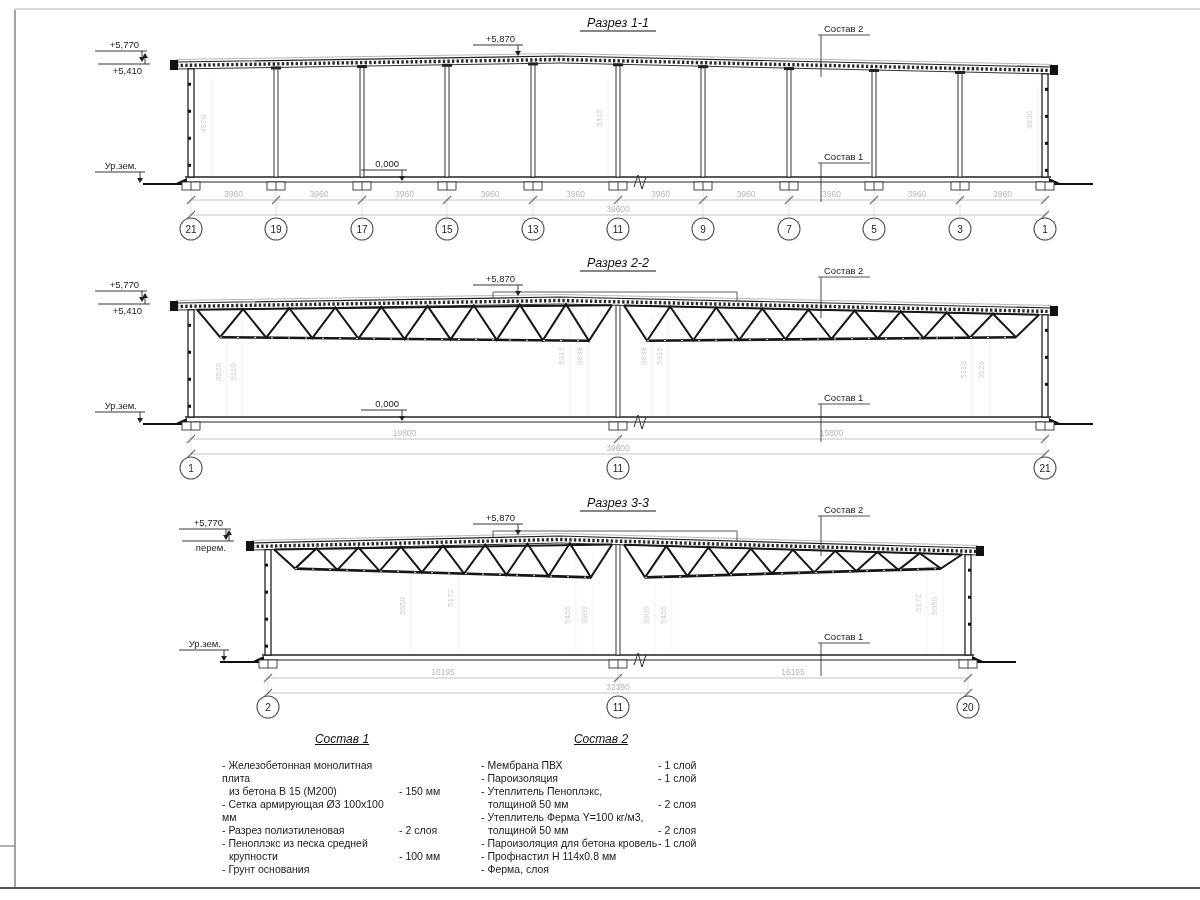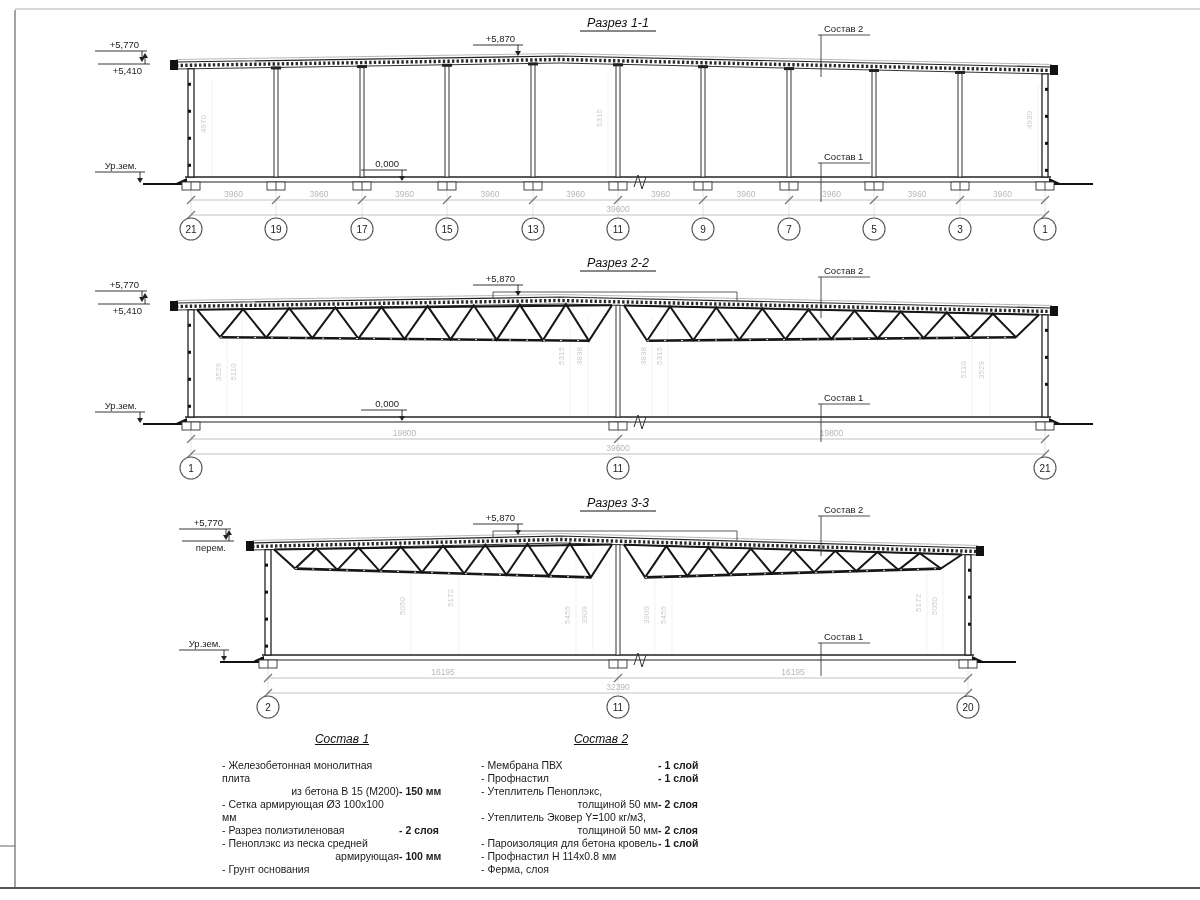--- a/index.html
+++ b/index.html
@@ -5,23 +5,23 @@
   html,body{margin:0;padding:0;background:#fff;}
   body{width:1200px;height:900px;position:relative;overflow:hidden;
        font-family:"Liberation Sans",sans-serif;}
   svg{position:absolute;left:0;top:0;}
   svg text{font-family:"Liberation Sans",sans-serif;}
   .legend{position:absolute;width:240px;font-size:10.5px;line-height:13px;color:#1a1a1a;}
   .legend .ltitle{font-style:italic;text-decoration:underline;text-align:center;
                   font-size:12px;margin:0 0 13px 0;color:#111;}
   .legend .row{display:flex;align-items:flex-end;}
   .legend .name{flex:0 0 177px;}
-  .legend .l2{padding-left:7px;text-align:right;}
+  .legend .l2{padding-left:7px;}
   .legend .l2:empty{display:none;}
-  .legend .val{flex:0 0 60px;white-space:nowrap;font-weight:bold;}
+  .legend .val{flex:0 0 60px;white-space:nowrap;}
   #lg1{left:222px;top:733px;}
   #lg2{left:481px;top:733px;}
 </style>
 </head>
 <body>
 
 <svg id="canvas" width="1200" height="900" viewBox="0 0 1200 900">
 
   <line x1="15" y1="10" x2="15" y2="888" stroke="#666" stroke-width="1.2"></line>
   <line x1="15" y1="9" x2="1200" y2="9" stroke="#999" stroke-width="0.8"></line>
@@ -414,21 +414,21 @@
   <div class="row">
     <div class="name">
       <div class="l1">- Разрез полиэтиленовая</div>
 
     </div>
     <div class="val">- 2 слоя</div>
   </div>
   <div class="row">
     <div class="name">
       <div class="l1">- Пеноплэкс из песка средней</div>
-      <div class="l2">армирующая</div>
+      <div class="l2">крупности</div>
     </div>
     <div class="val">- 100 мм</div>
   </div>
   <div class="row">
     <div class="name">
       <div class="l1">- Грунт основания</div>
 
     </div>
     <div class="val"></div>
   </div>
@@ -438,35 +438,35 @@
   <div class="ltitle">Состав 2</div>
   <div class="row">
     <div class="name">
       <div class="l1">- Мембрана ПВХ</div>
 
     </div>
     <div class="val">- 1 слой</div>
   </div>
   <div class="row">
     <div class="name">
-      <div class="l1">- Профнастил</div>
+      <div class="l1">- Пароизоляция</div>
 
     </div>
     <div class="val">- 1 слой</div>
   </div>
   <div class="row">
     <div class="name">
       <div class="l1">- Утеплитель Пеноплэкс,</div>
       <div class="l2">толщиной 50 мм</div>
     </div>
     <div class="val">- 2 слоя</div>
   </div>
   <div class="row">
     <div class="name">
-      <div class="l1">- Утеплитель Эковер Y=100 кг/м3,</div>
+      <div class="l1">- Утеплитель Ферма Y=100 кг/м3,</div>
       <div class="l2">толщиной 50 мм</div>
     </div>
     <div class="val">- 2 слоя</div>
   </div>
   <div class="row">
     <div class="name">
       <div class="l1">- Пароизоляция для бетона кровель</div>
 
     </div>
     <div class="val">- 1 слой</div>

